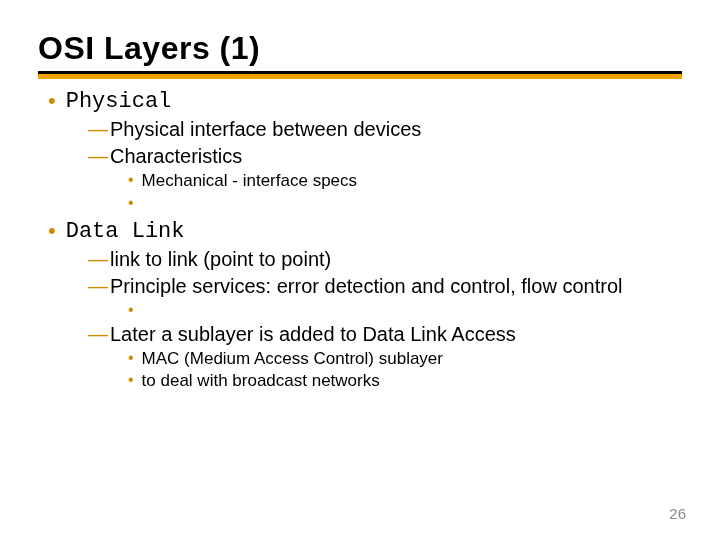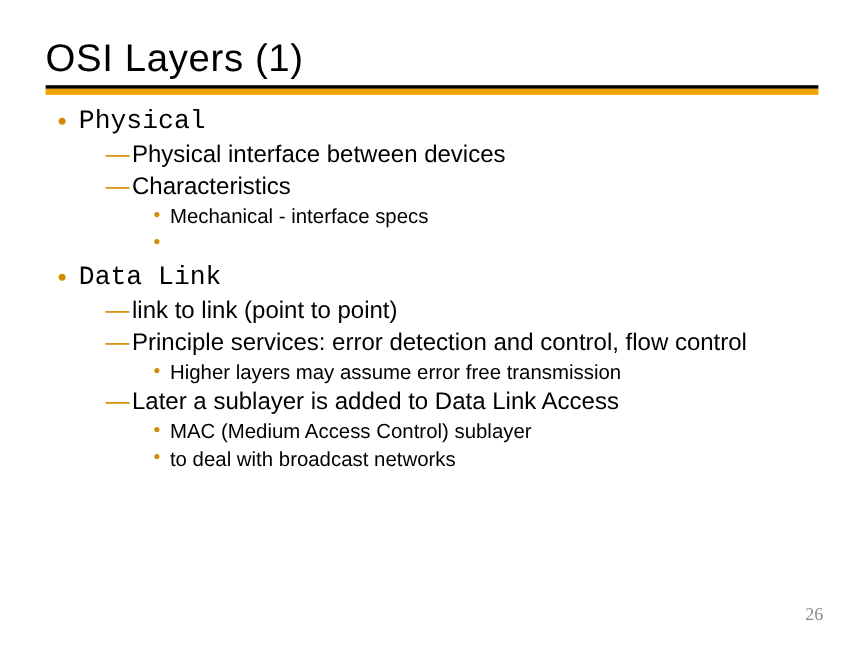--- a/index.html
+++ b/index.html
@@ -7,21 +7,21 @@
     width: 720px;
     height: 540px;
     background: #ffffff;
     font-family: Verdana, Geneva, sans-serif;
     color: #000;
     position: relative;
     padding: 30px 38px 0 38px;
   }
   .title {
     font-family: "Arial Black", Arial, sans-serif;
-    font-weight: 400;
+    font-weight: 700;
     font-size: 32px;
     letter-spacing: 0.5px;
     margin-bottom: 4px;
   }
   .rule-dark {
     height: 3px;
     background: #000;
     width: 100%;
   }
   .rule-orange {
@@ -71,21 +71,21 @@
     margin-right: 8px;
     line-height: 1.25;
   }
   .lvl3 .txt { line-height: 1.25; max-width: 520px; }
   .pagenum {
     position: absolute;
     right: 34px;
     bottom: 18px;
     font-size: 15px;
     color: #8a8a8a;
-    font-family: Liberation Serif, serif;
+    font-family: Liberation Sans, sans-serif;
   }
 </style>
 </head>
 <body>
 
 <div class="title">OSI Layers (1)</div>
 <div class="rule-dark"></div>
 <div class="rule-orange"></div>
 
 <div class="lvl1">
@@ -115,21 +115,20 @@
 <div class="lvl2">
   <span class="dash">—</span>
   <span class="txt">link to link (point to point)</span>
 </div>
 <div class="lvl2">
   <span class="dash">—</span>
   <span class="txt">Principle services: error detection and control, flow control</span>
 </div>
 <div class="lvl3">
   <span class="bullet">•</span>
-  <span class="txt">Higher layers may assume error free transmission</span>
 </div>
 <div class="lvl2">
   <span class="dash">—</span>
   <span class="txt">Later a sublayer is added to Data Link Access</span>
 </div>
 <div class="lvl3">
   <span class="bullet">•</span>
   <span class="txt">MAC (Medium Access Control) sublayer</span>
 </div>
 <div class="lvl3">

